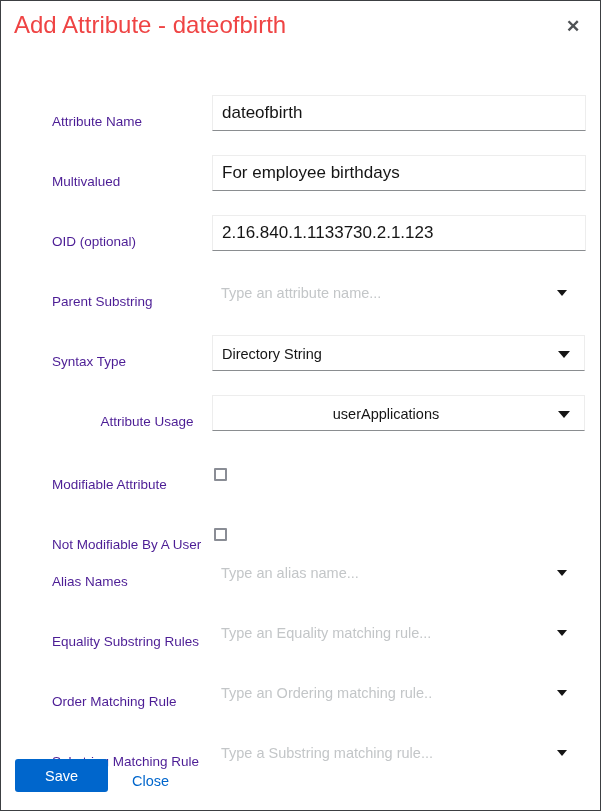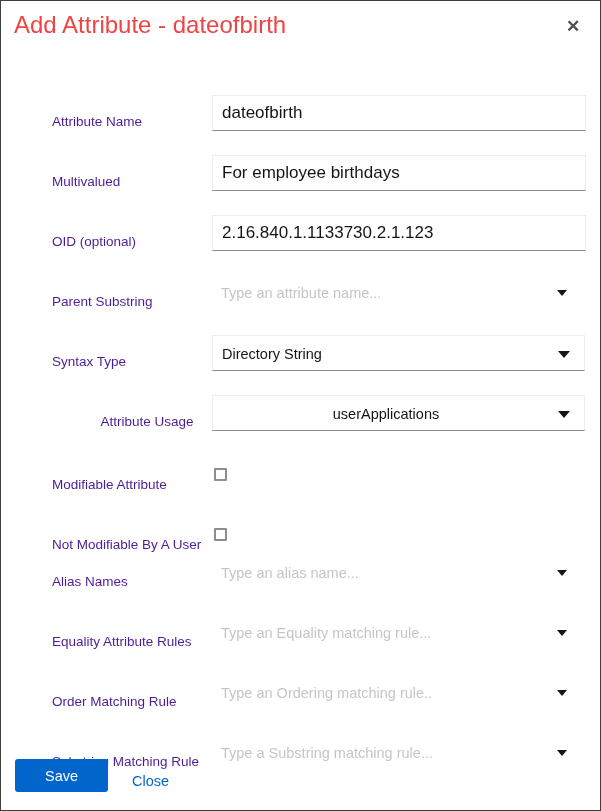--- a/index.html
+++ b/index.html
@@ -268,21 +268,21 @@
         <div class="checkbox" style="top: 4px;"></div>
       </div>
       <div class="form-row" style="top: 515px;">
         <div class="row-label" style="top: 9px;">Alias Names</div>
         <div class="typeahead" style="top: -9px;">
           <input type="text" class="typeahead-input" placeholder="Type an alias name..." style="">
           <div class="caret"></div>
         </div>
       </div>
       <div class="form-row" style="top: 575px;">
-        <div class="row-label" style="top: 9px;">Equality Attribute Rules</div>
+        <div class="row-label" style="top: 9px;">Equality Substring Rules</div>
         <div class="typeahead" style="top: -9px;">
           <input type="text" class="typeahead-input" placeholder="Type an Equality matching rule..." style="">
           <div class="caret"></div>
         </div>
       </div>
       <div class="form-row" style="top: 635px;">
         <div class="row-label" style="top: 9px;">Order Matching Rule</div>
         <div class="typeahead" style="top: -9px;">
           <input type="text" class="typeahead-input" placeholder="Type an Ordering matching rule.." style="">
           <div class="caret"></div>

